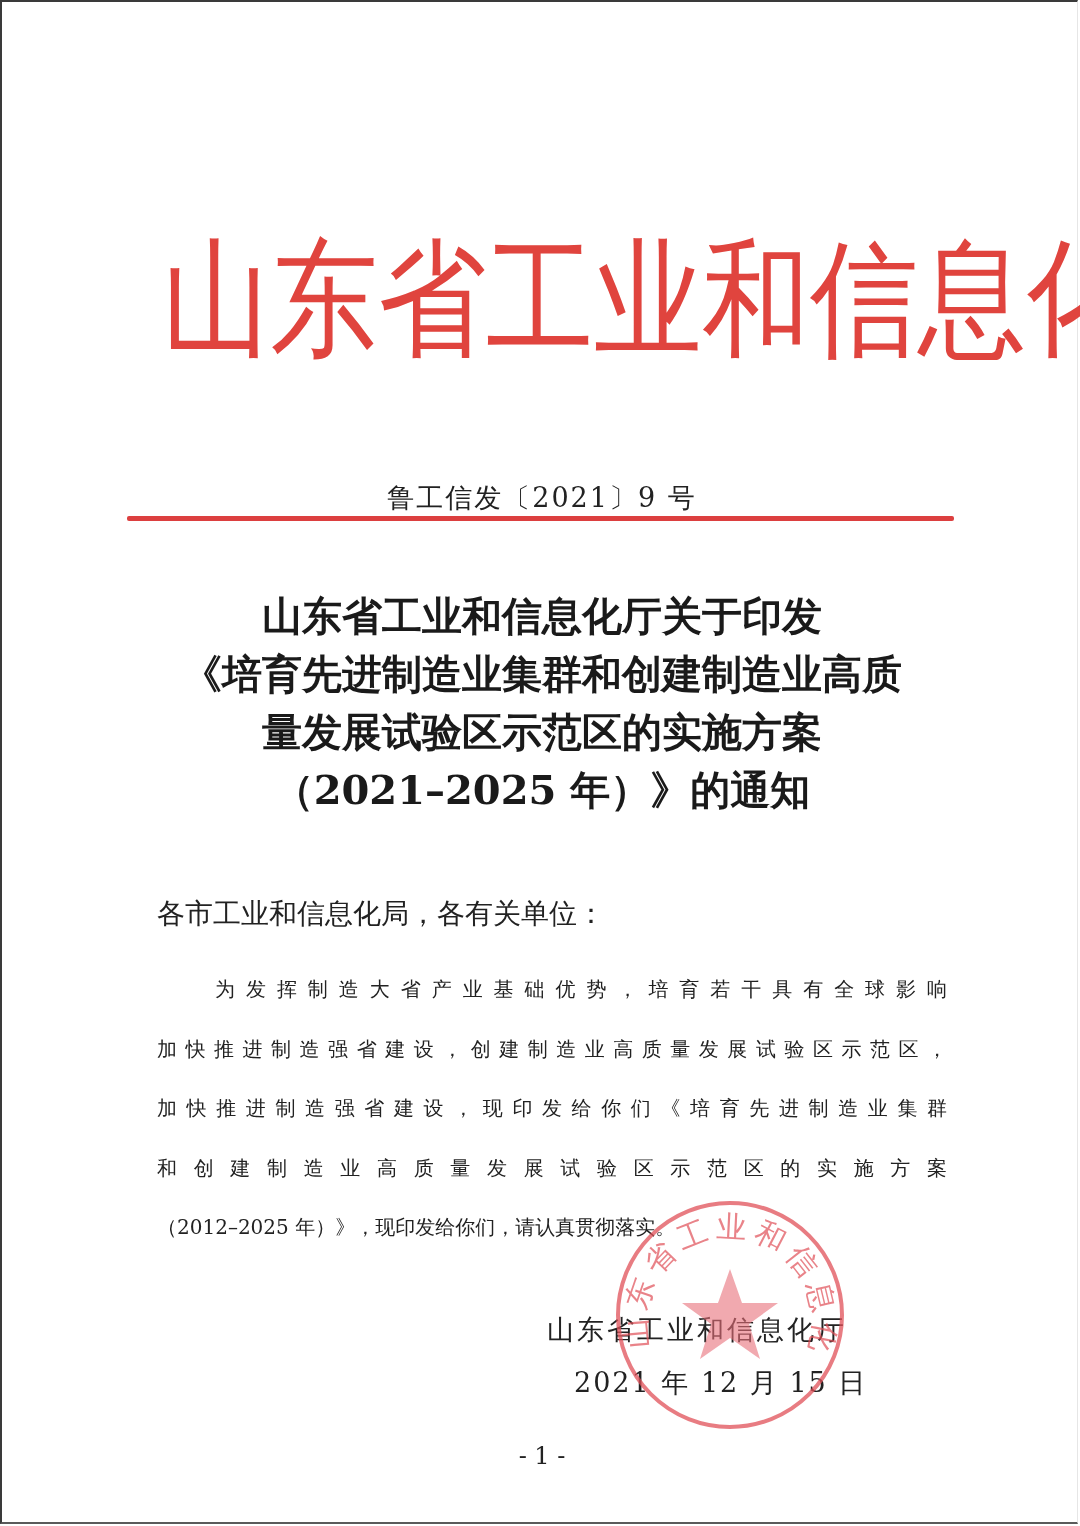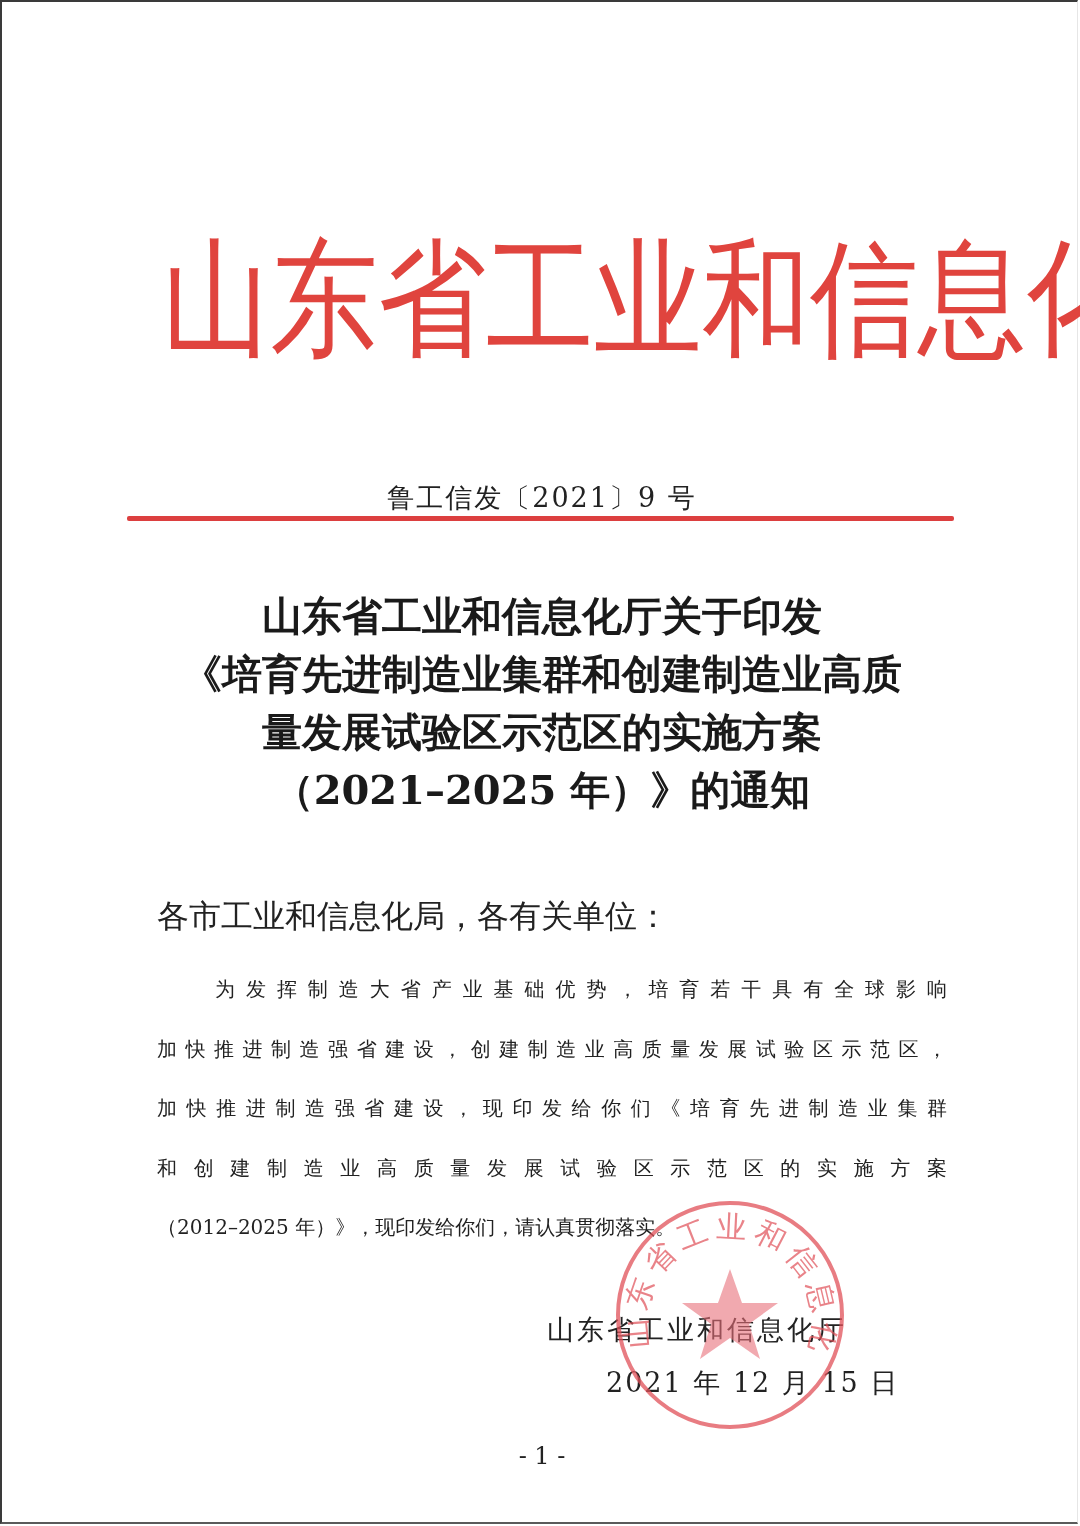--- a/index.html
+++ b/index.html
@@ -28,37 +28,37 @@
   .redrule {
     position: absolute; left: 125px; top: 514px; width: 827px; height: 5px;
     background: #dc3f3f; border-radius: 2px;
   }
   .title {
     position: absolute; left: 150px; width: 780px; top: 585px; text-align: center;
     font-weight: bold; font-size: 40px; line-height: 58px; color: #1a1a1a;
   }
   .title div { white-space: nowrap; }
   .salutation {
-    position: absolute; left: 155px; top: 893px; font-size: 32px; color: #222;
+    position: absolute; left: 155px; top: 893px; font-size: 28px; color: #222;
   }
   .body-para {
     position: absolute; left: 155px; top: 958px; width: 790px;
     font-size: 20px; line-height: 59.5px; color: #222;
   }
   .body-para .line { display: block; white-space: nowrap; text-align-last: justify; text-align: justify; }
   .body-para .line.first { padding-left: 58px; }
   .body-para .line.last { text-align-last: left; }
   .seal {
     position: absolute; left: 610px; top: 1195px; width: 236px; height: 236px;
   }
   .sign-org {
     position: absolute; left: 545px; top: 1310px; font-size: 27px; letter-spacing: 3px; color: #222;
   }
   .sign-date {
-    position: absolute; left: 572px; top: 1363px; font-size: 27px; letter-spacing: 2px; color: #222; margin-left: 32px;
+    position: absolute; left: 572px; top: 1363px; font-size: 27px; letter-spacing: 2px; color: #222;
   }
   .pagenum {
     position: absolute; left: 0; width: 1080px; top: 1440px; text-align: center;
     font-size: 24px; color: #222;
   }
 </style>
 </head>
 <body>
 
 <div class="page">

